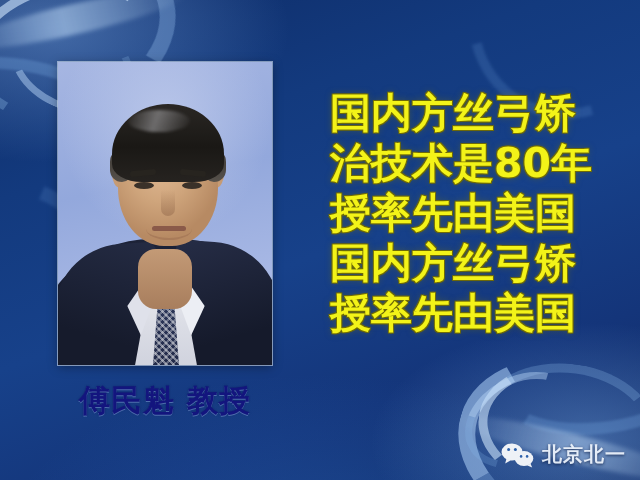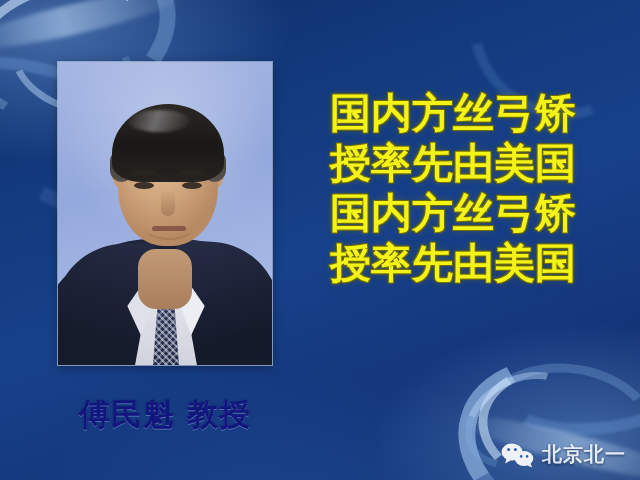--- a/index.html
+++ b/index.html
@@ -136,21 +136,21 @@
   .ph-nose{position:absolute;left:103px;top:128px;width:14px;height:26px;
     background:linear-gradient(180deg,rgba(160,118,86,0) 0%,rgba(150,108,78,0.55) 100%);
     border-radius:0 0 8px 8px;}
   .ph-mouth{position:absolute;left:94px;top:164px;width:34px;height:5px;
     background:#8a5a49;border-radius:4px;}
   .ph-smile{position:absolute;left:88px;top:156px;width:46px;height:22px;
     border-bottom:2px solid rgba(140,95,72,0.35);border-radius:50%;}
 
   
   #photo-caption{
-    position:absolute;left:57px;top:395px;width:216px;
+    position:absolute;left:57px;top:381px;width:216px;
     text-align:center;
     font-size:31px;line-height:38px;font-weight:bold;
     color:#13157e;
     letter-spacing:1px;
     text-shadow:0 1px 0 rgba(150,185,235,0.45), 0 0 2px rgba(10,12,80,0.6);
     white-space:nowrap;
   }
 
   
   #main-text{
@@ -225,20 +225,21 @@
     <div class="ph-eye-r"></div>
     <div class="ph-nose"></div>
     <div class="ph-smile"></div>
     <div class="ph-mouth"></div>
   </div>
 
   <div id="photo-caption">傅民魁  教授</div>
 
   <div id="main-text">
     <span class="tline">国内方丝弓矫</span>
+    <span class="tline">治技术是80年</span>
     <span class="tline">授率先由美国</span>
     <span class="tline">国内方丝弓矫</span>
     <span class="tline">授率先由美国</span>
   </div>
 
   <div id="watermark">
     <svg id="wechat-icon" viewBox="0 0 34 26" aria-hidden="true">
       <g fill="#ffffff">
         <ellipse cx="11" cy="10" rx="10.5" ry="8.6"></ellipse>
         <path d="M5.5 16.4 L4.2 21.6 L9.4 18.4 Z"></path>

